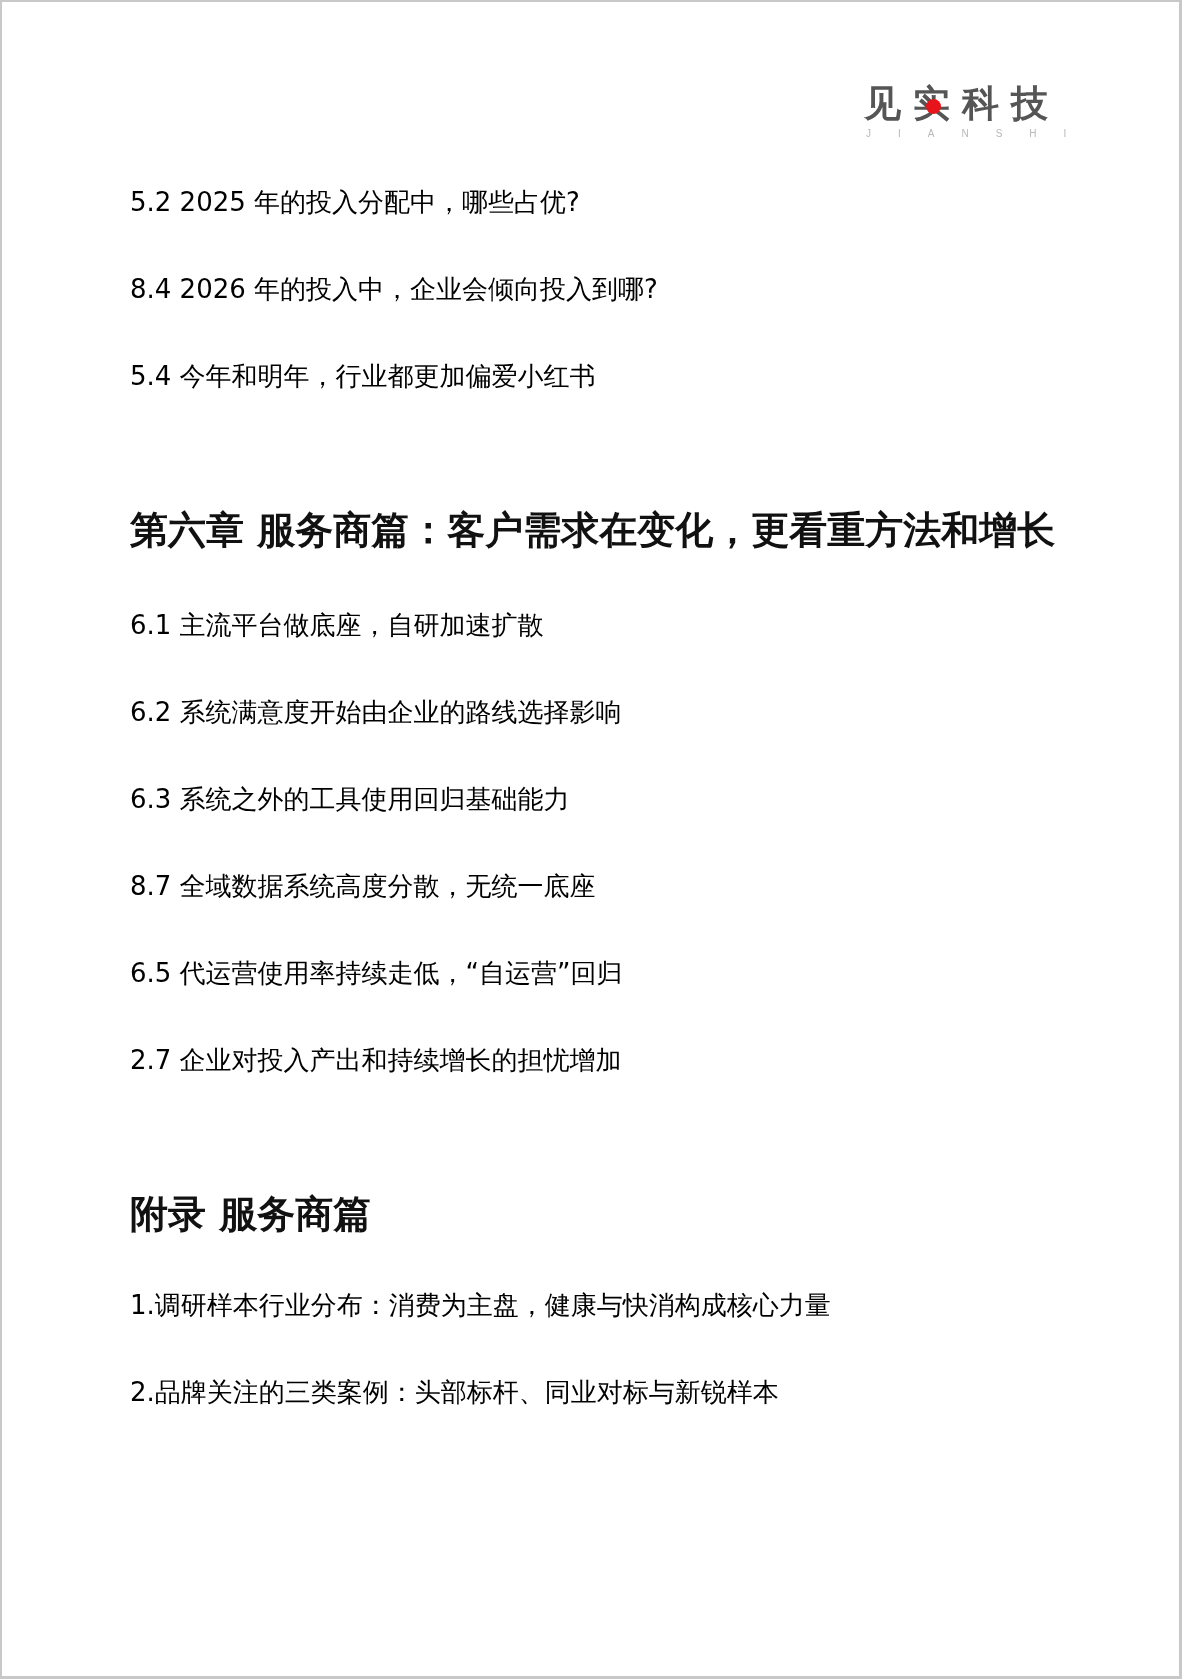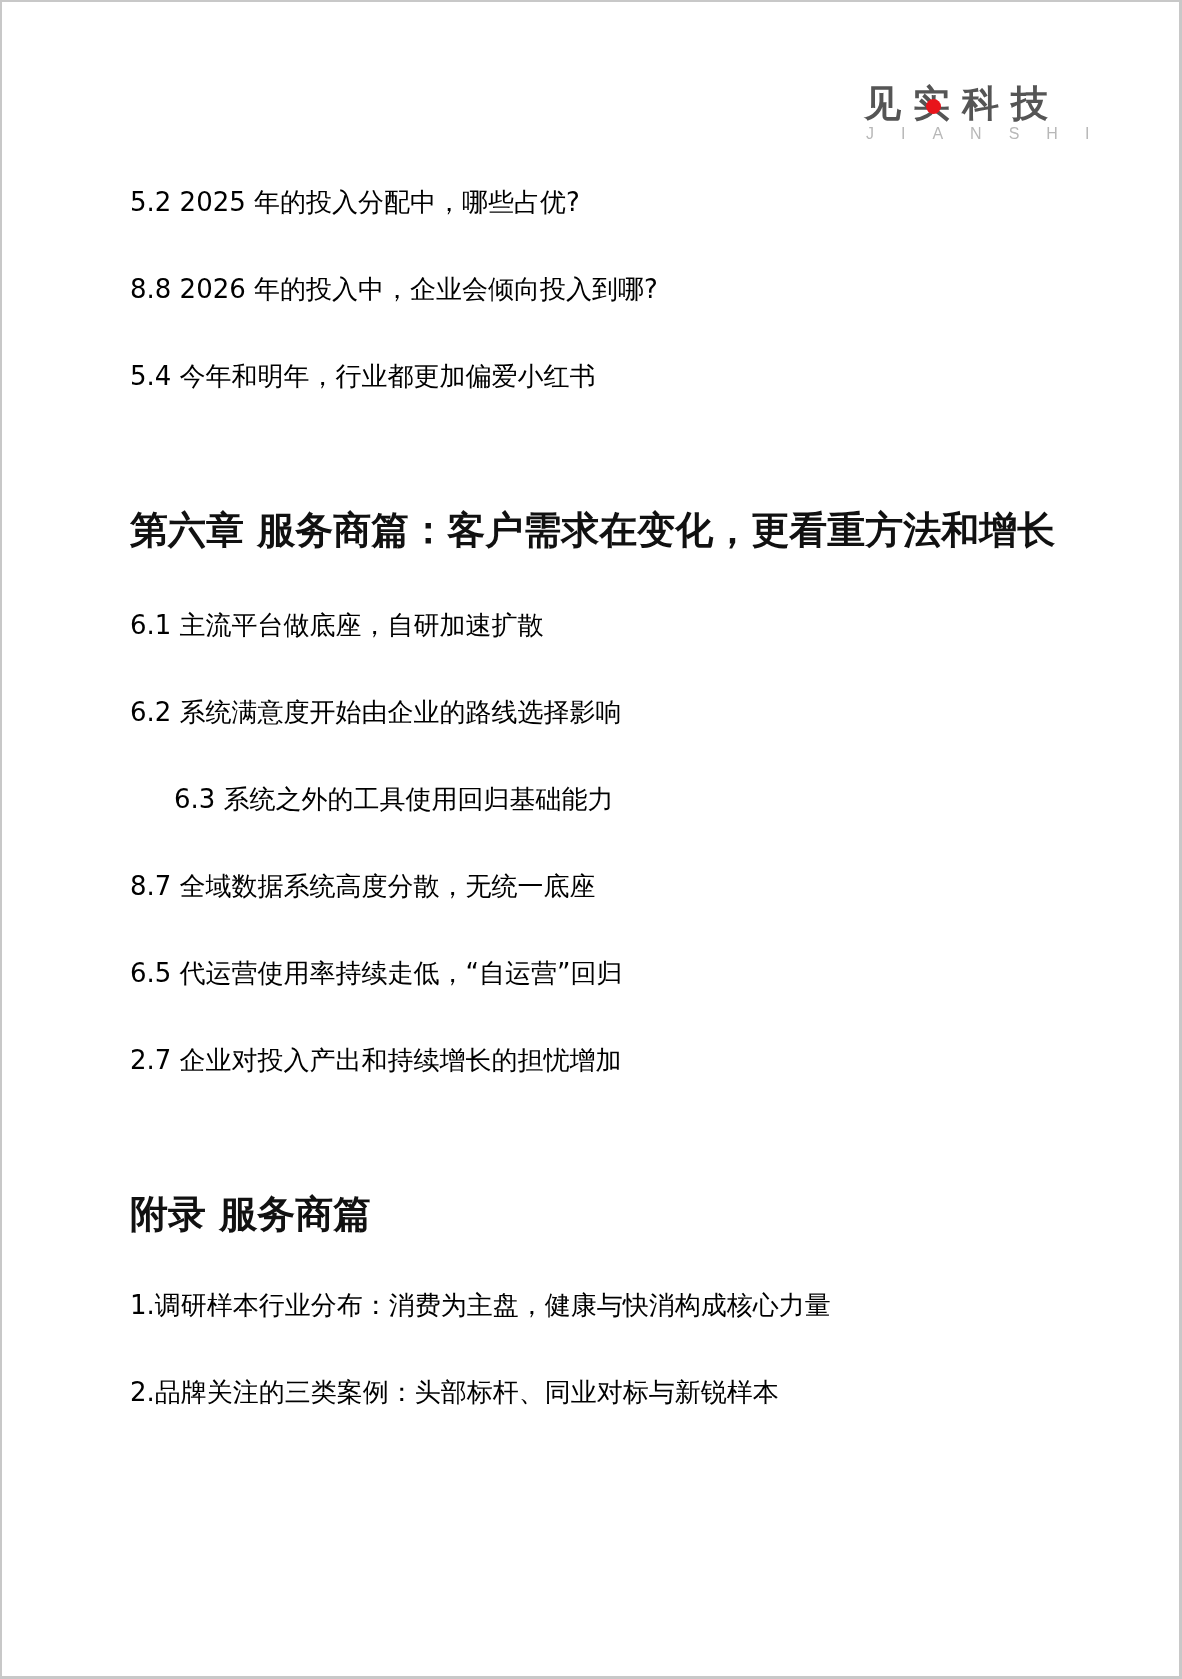--- a/index.html
+++ b/index.html
@@ -49,21 +49,21 @@
       top: 17px;
       width: 15px;
       height: 15px;
       border-radius: 50%;
       background: #e8141b;
     }
     .logo-en {
       position: absolute;
       left: 2px;
       top: 46px;
-      font-size: 16px;
+      font-size: 10px;
       color: #b8b8b8;
       letter-spacing: 27px;
       line-height: 12px;
       white-space: nowrap;
       font-family: "Liberation Sans", sans-serif;
     }
     .item {
       position: absolute;
       left: 128px;
       font-size: 26px;
@@ -86,28 +86,28 @@
 
 <div class="page">
 
   <div class="logo">
     <div class="logo-cn">见实科技</div>
     <div class="logo-dot"></div>
     <div class="logo-en">JIANSHI</div>
   </div>
 
   <div class="item" style="top:183px;">5.2 2025  年的投入分配中，哪些占优?</div>
-  <div class="item" style="top:270px;">8.8 2026  年的投入中，企业会倾向投入到哪?</div>
+  <div class="item" style="top:270px;">8.4 2026  年的投入中，企业会倾向投入到哪?</div>
   <div class="item" style="top:357px;">5.4 今年和明年，行业都更加偏爱小红书</div>
 
   <div class="heading" style="top:507px;">第六章 服务商篇：客户需求在变化，更看重方法和增长</div>
 
   <div class="item" style="top:606px;">6.1 主流平台做底座，自研加速扩散</div>
   <div class="item" style="top:693px;">6.2 系统满意度开始由企业的路线选择影响</div>
-  <div class="item" style="top:780px;margin-left:44px;">6.3 系统之外的工具使用回归基础能力</div>
+  <div class="item" style="top:780px;">6.3 系统之外的工具使用回归基础能力</div>
   <div class="item" style="top:867px;">8.7 全域数据系统高度分散，无统一底座</div>
   <div class="item" style="top:954px;">6.5 代运营使用率持续走低，“自运营”回归</div>
   <div class="item" style="top:1041px;">2.7 企业对投入产出和持续增长的担忧增加</div>
 
   <div class="heading" style="top:1191px;">附录 服务商篇</div>
 
   <div class="item" style="top:1286px;">1.调研样本行业分布：消费为主盘，健康与快消构成核心力量</div>
   <div class="item" style="top:1373px;">2.品牌关注的三类案例：头部标杆、同业对标与新锐样本</div>
 
 </div>

